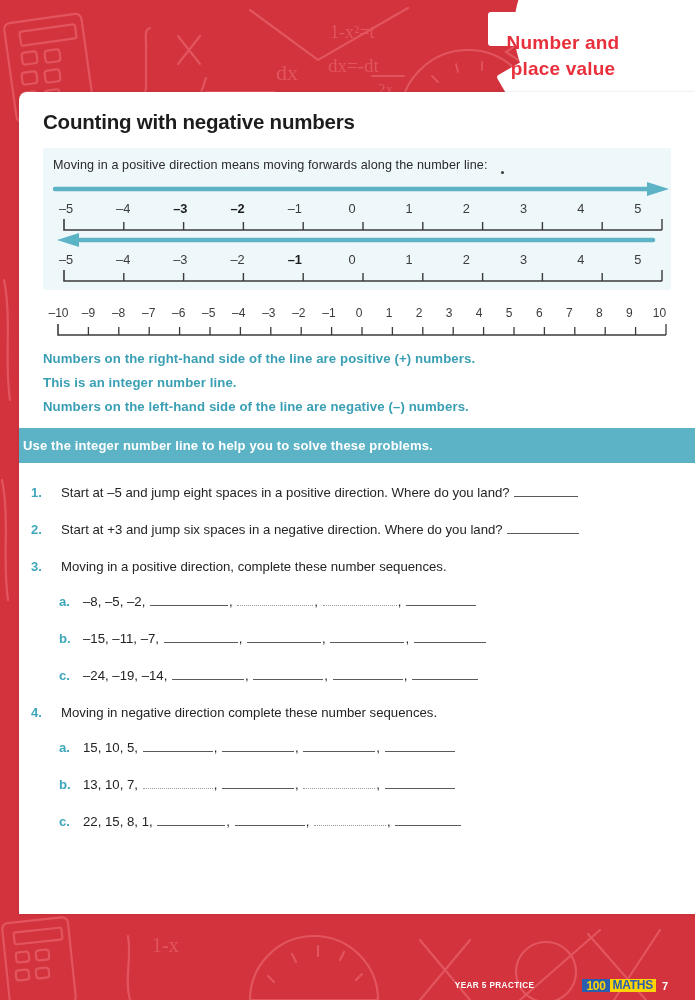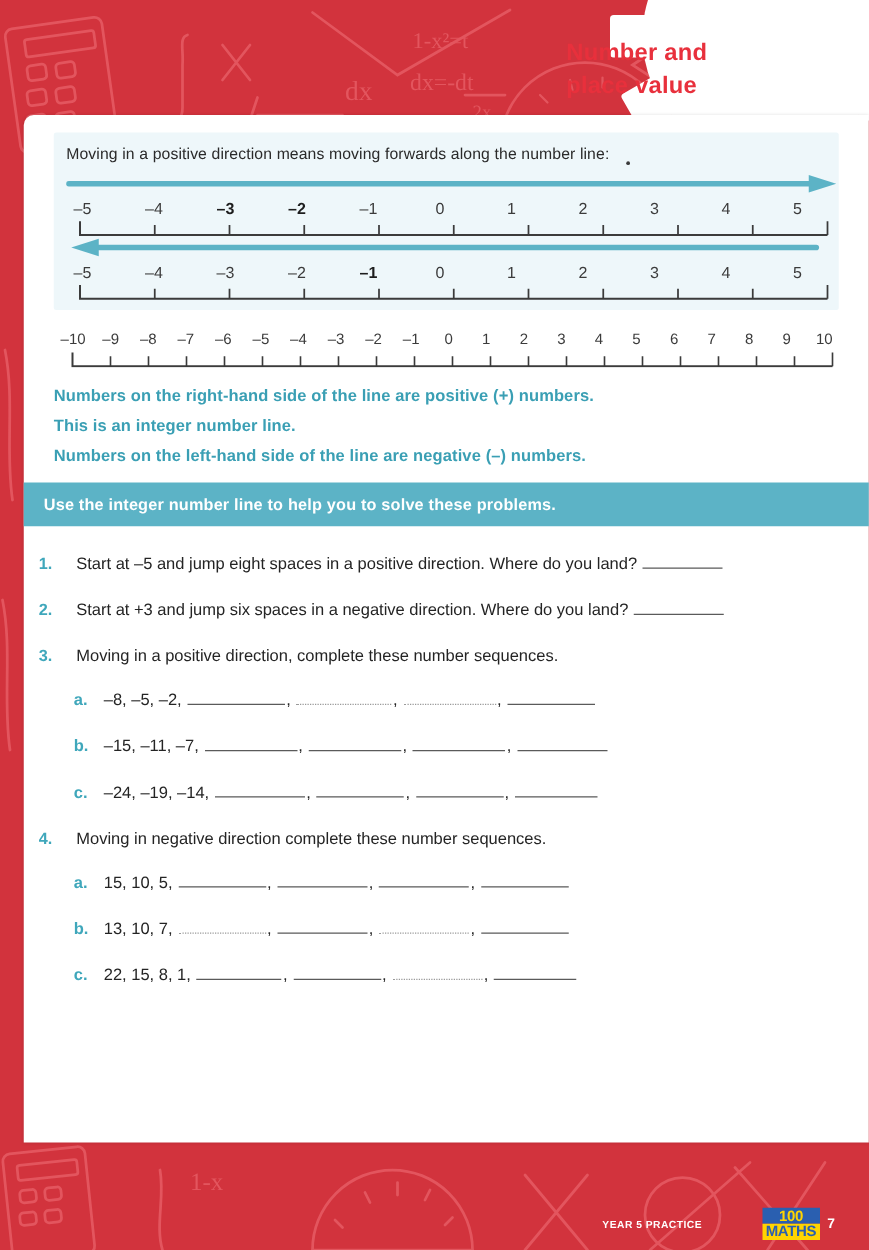--- a/index.html
+++ b/index.html
@@ -26,21 +26,21 @@
   
   .gear-wrap {
     position: absolute;
     top: -96px; right: -42px;
     width: 250px; height: 250px;
   }
   .header-label {
     position: absolute;
     top: 30px; right: 22px;
     width: 220px;
-    text-align: left;
+    text-align: center;
     color: #e8303c;
     font-size: 19px;
     font-weight: bold;
     line-height: 1.35;
     letter-spacing: .2px;
   }
 
   
   .sheet {
     position: absolute;
@@ -111,21 +111,21 @@
     letter-spacing: .1px;
   }
 
   
   .banner {
     margin: 14px 0 0 0;
     background: #5cb3c6;
     color: #ffffff;
     font-weight: bold;
     font-size: 13px;
-    padding: 10px 0 10px 16px;
+    padding: 10px 0 10px 4px;
     width: 100%;
     letter-spacing: .15px;
   }
 
   
   .questions { margin: 22px 0 0 12px; }
   .q-row {
     display: flex;
     align-items: baseline;
     margin-bottom: 22px;
@@ -171,21 +171,21 @@
     display: flex;
     align-items: center;
     gap: 6px;
   }
   .footer-text {
     color: #ffffff;
     font-weight: bold;
     font-size: 8.2px;
     letter-spacing: .4px;
   }
-  .logo { display: flex; flex-direction: column; line-height: 1; padding-left: 42px; }
+  .logo { display: flex; flex-direction: row; line-height: 1; padding-left: 42px; }
   .logo-100 {
     background: #2a5fb0;
     color: #ffd400;
     font-weight: bold;
     font-size: 12px;
     padding: 1px 4px 0 4px;
     text-align: center;
     letter-spacing: -.3px;
   }
   .logo-maths {
@@ -294,20 +294,21 @@
   </div>
 
   <div class="header-label">
     <div>Number and</div>
     <div>place value</div>
   </div>
 
   <div class="sheet">
     <div class="sheet-inner">
 
+      <div class="page-title">Counting with negative numbers</div>
 
       <div class="nl-panel">
 
         <div class="nl-caption">Moving in a positive direction means moving forwards along the number line:</div>
 
         <div class="arrow-row">
           <svg width="620" height="17" viewBox="0 0 620 17">
             <path d="M2 9 L596 9" stroke="#5cb3c6" stroke-width="4.5" stroke-linecap="round"></path>
             <path d="M594 2 L616 9 L594 16 Z" fill="#5cb3c6"></path>
           </svg>

